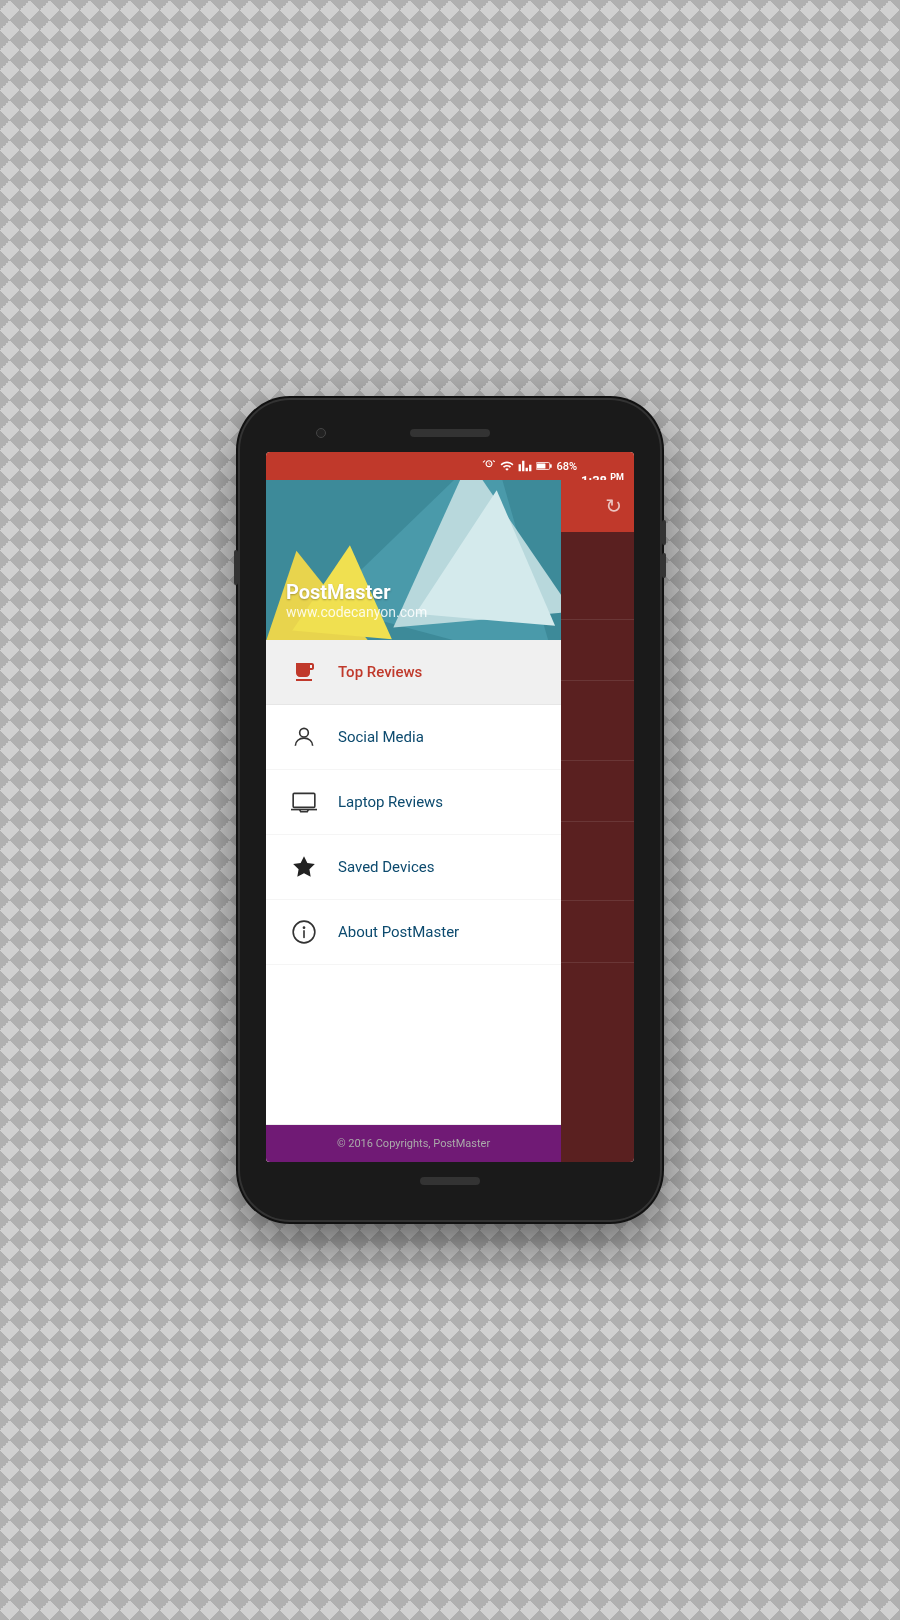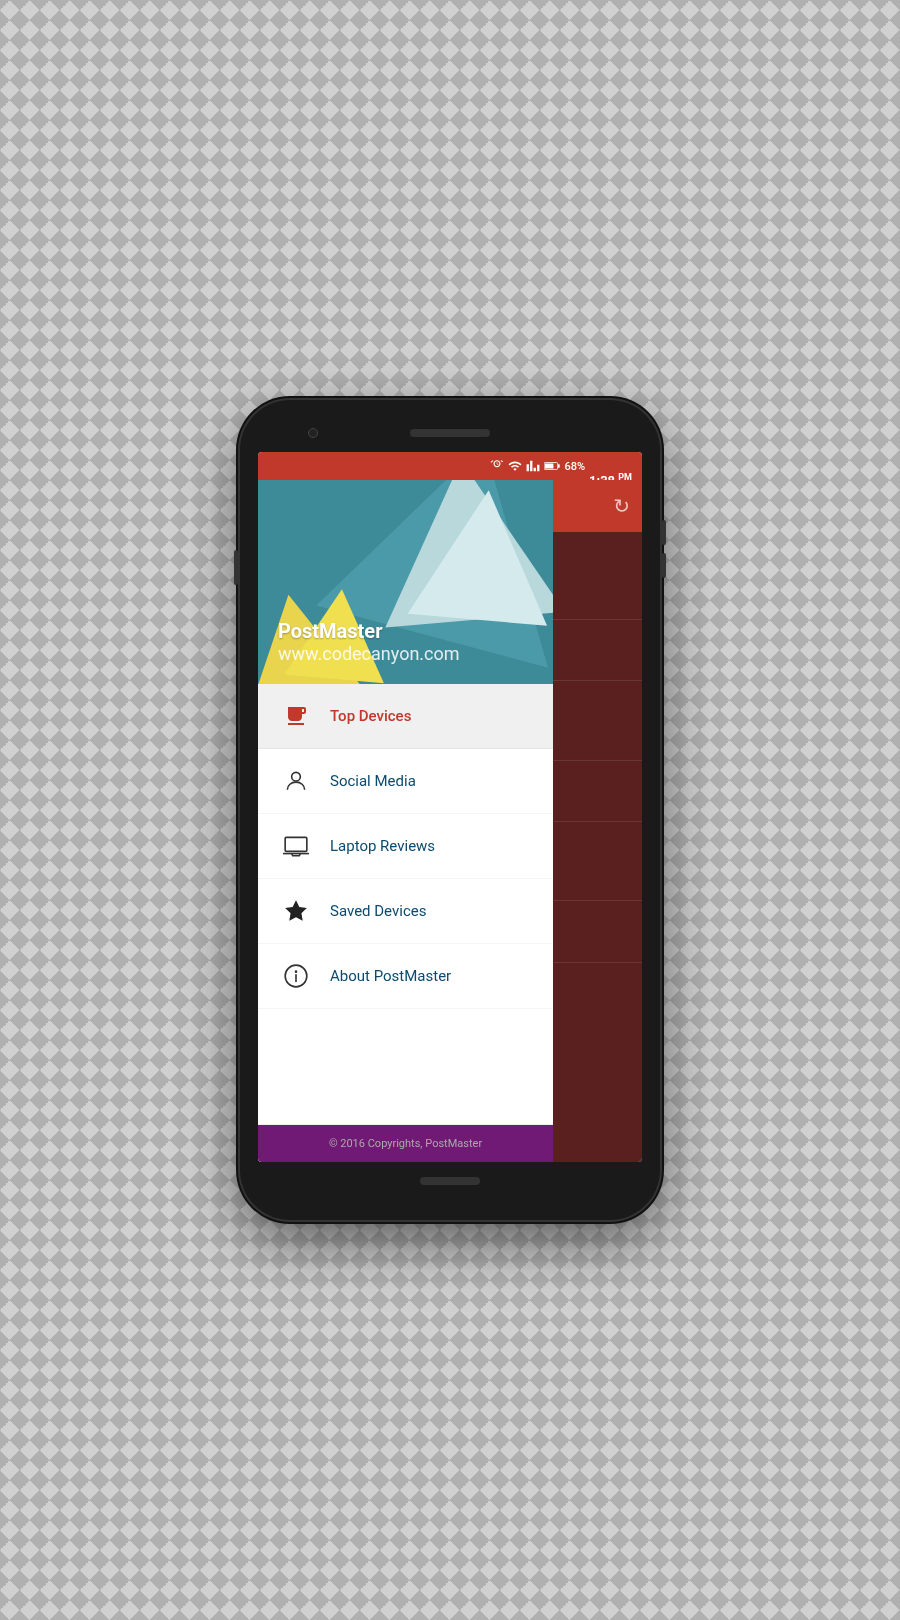--- a/index.html
+++ b/index.html
@@ -17,21 +17,21 @@
       min-height: 1620px;
       width: 900px;
       font-family: 'Roboto', Arial, sans-serif;
     }
 
     .phone-outer {
       width: 420px;
       height: 820px;
       background: #1a1a1a;
       border-radius: 50px;
-      padding: 18px 18px;
+      padding: 18px 26px;
       box-shadow: 0 0 0 2px #333, 0 0 0 4px #111, 0 20px 60px rgba(0,0,0,0.6);
       position: relative;
     }
 
     .phone-top-bar {
       display: flex;
       justify-content: center;
       align-items: center;
       height: 30px;
       position: relative;
@@ -107,21 +107,21 @@
       background: #fff;
       height: 100%;
       z-index: 10;
       flex-shrink: 0;
       display: flex;
       flex-direction: column;
       overflow: hidden;
     }
 
     .drawer-header {
-      height: 204px;
+      height: 160px;
       position: relative;
       overflow: hidden;
       flex-shrink: 0;
     }
 
     .drawer-header-bg {
       width: 100%;
       height: 100%;
       background: #3d8a99;
       position: absolute;
@@ -198,21 +198,21 @@
 
     .drawer-app-name {
       color: white;
       font-size: 20px;
       font-weight: bold;
       text-shadow: 0 1px 2px rgba(0,0,0,0.3);
     }
 
     .drawer-app-url {
       color: rgba(255,255,255,0.85);
-      font-size: 18px;
+      font-size: 14px;
     }
 
     
     .drawer-menu {
       flex: 1;
       overflow-y: auto;
     }
 
     .menu-item {
       display: flex;
@@ -429,21 +429,21 @@
         </div>
 
         <div class="drawer-menu">
 
           <div class="menu-item active">
             <div class="menu-item-icon">
               <svg width="24" height="24" viewBox="0 0 24 24" fill="#c0392b">
                 <path d="M20 3H4v10c0 2.21 1.79 4 4 4h6c2.21 0 4-1.79 4-4v-3h2c1.11 0 2-.89 2-2V5c0-1.11-.89-2-2-2zm0 5h-2V5h2v3zM4 19h16v2H4z"></path>
               </svg>
             </div>
-            <span class="menu-item-label">Top Devices</span>
+            <span class="menu-item-label">Top Reviews</span>
           </div>
 
           <div class="menu-item">
             <div class="menu-item-icon">
               <svg width="26" height="26" viewBox="0 0 24 24" fill="none" stroke="#333" stroke-width="1.5">
                 <circle cx="12" cy="8" r="4"></circle>
                 <path d="M4 20c0-4 3.6-7 8-7s8 3 8 7" fill="none"></path>
               </svg>
             </div>
             <span class="menu-item-label">Social Media</span>

